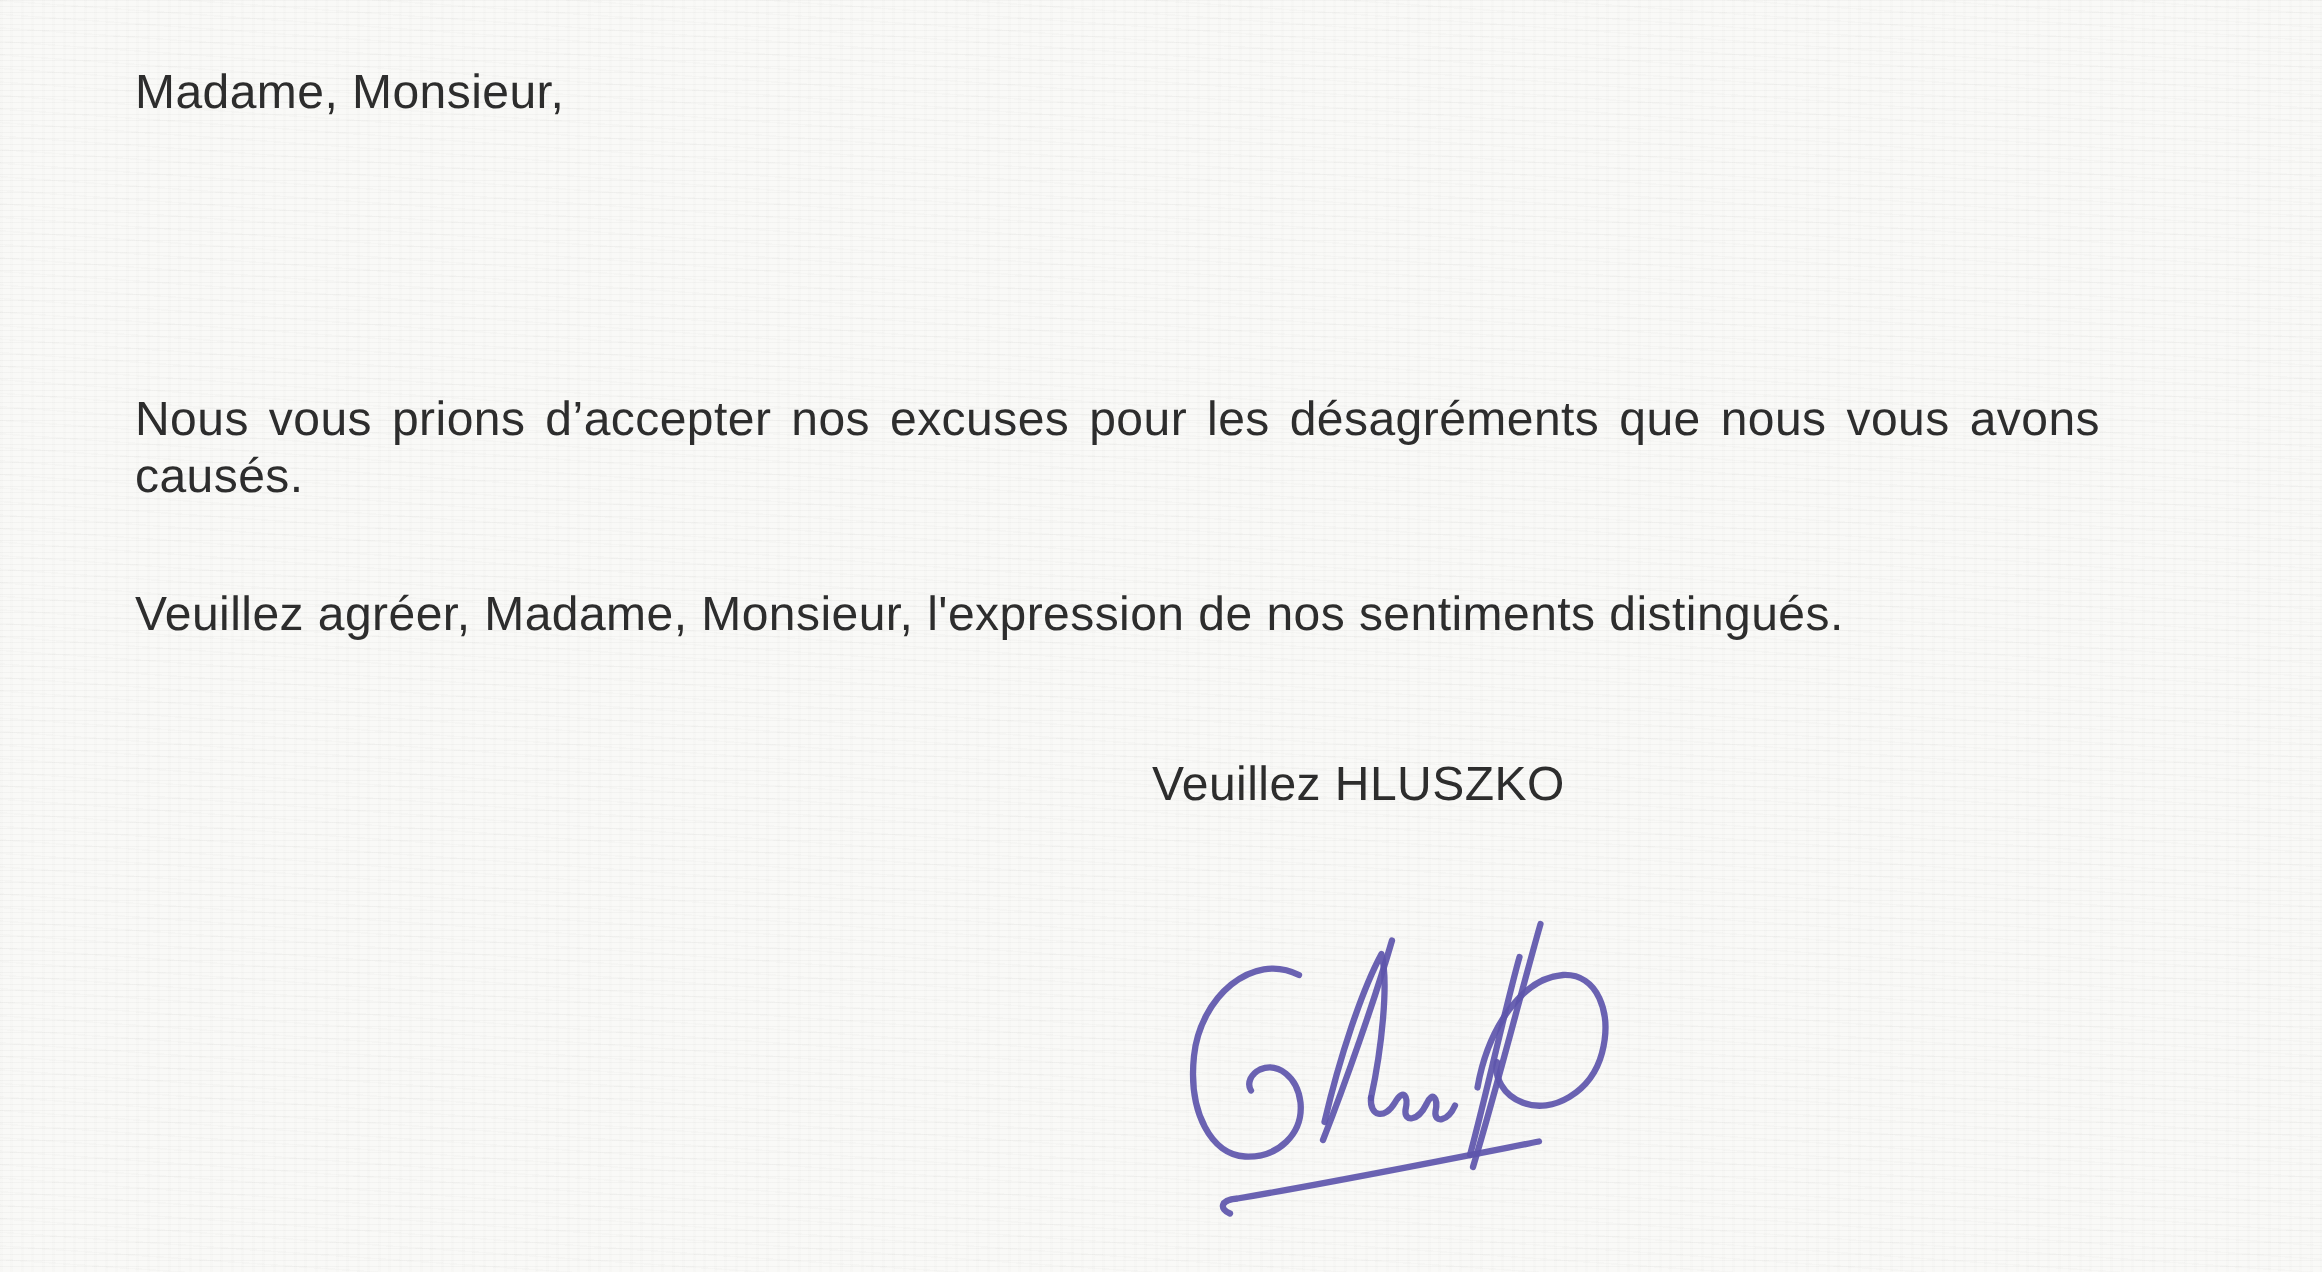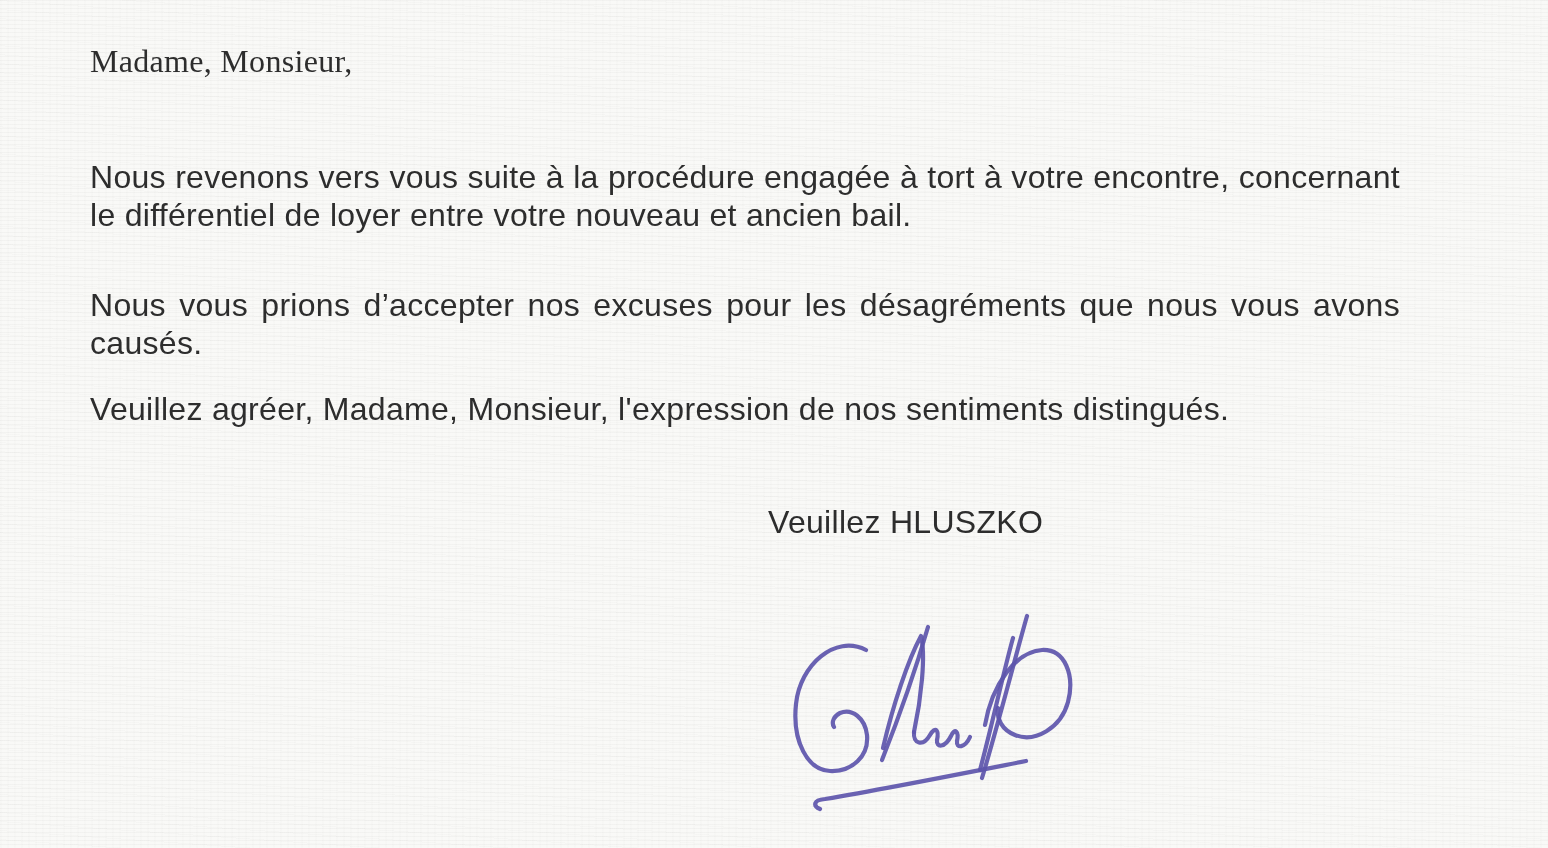--- a/index.html
+++ b/index.html
@@ -30,30 +30,29 @@
     position: absolute;
     margin: 0;
     font-size: 32px;
     line-height: 38px;
     letter-spacing: 0.3px;
     color: #2d2d2d;
   }
   .salutation {
     left: 90px;
     top: 42px;
-    font-family: Liberation Serif, serif;
   }
   .para {
     left: 90px;
     right: 148px;
     text-align: justify;
     text-align-last: left;
   }
   .para-1 { top: 158px; }
-  .para-2 { top: 286px; }
+  .para-2 { top: 260px; }
   .para-3 { top: 390px; text-align: left; right: 60px; }
   .sig-block {
     position: absolute;
     left: 768px;
     top: 503px;
   }
   .sig-block .txt {
     position: static;
   }
   .signature-svg {
@@ -71,21 +70,20 @@
     opacity: 0.92;
   }
 </style>
 </head>
 <body>
 
 <div class="page">
 
   <p class="txt salutation">Madame, Monsieur,</p>
 
-  <p class="txt para para-1">Nous revenons vers vous suite à la procédure engagée à tort à votre encontre, concernant le différentiel de loyer entre votre nouveau et ancien bail.</p>
 
   <p class="txt para para-2">Nous vous prions d’accepter nos excuses pour les désagréments que nous vous avons causés.</p>
 
   <p class="txt para para-3">Veuillez agréer, Madame, Monsieur, l'expression de nos sentiments distingués.</p>
 
   <div class="sig-block">
     <p class="txt">Veuillez HLUSZKO</p>
   </div>
 
   <svg class="signature-svg" viewBox="0 0 320 210" xmlns="http://www.w3.org/2000/svg">

